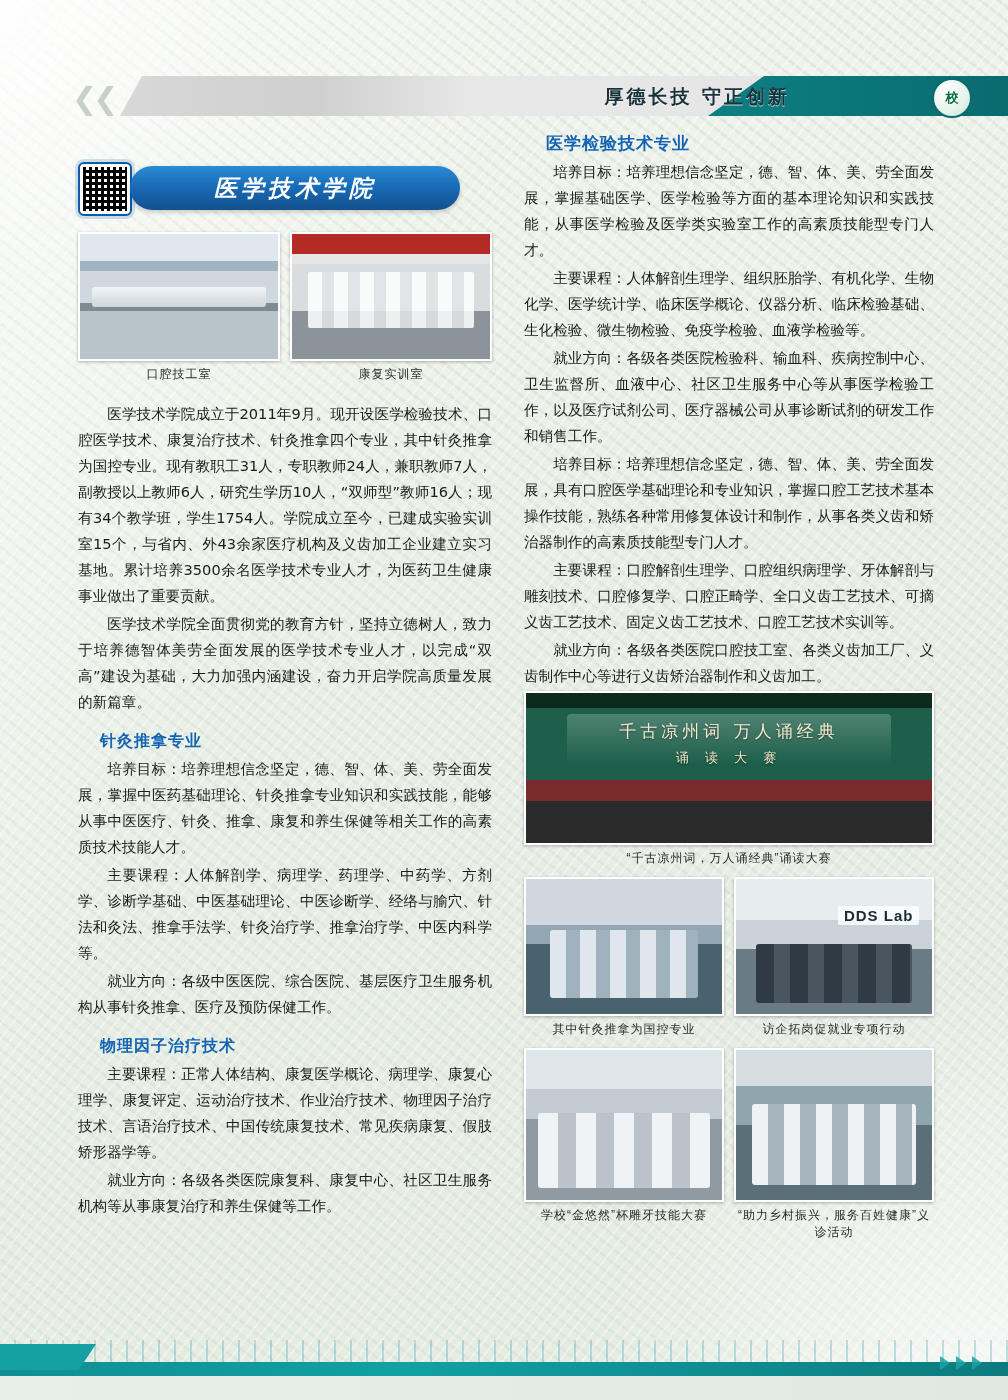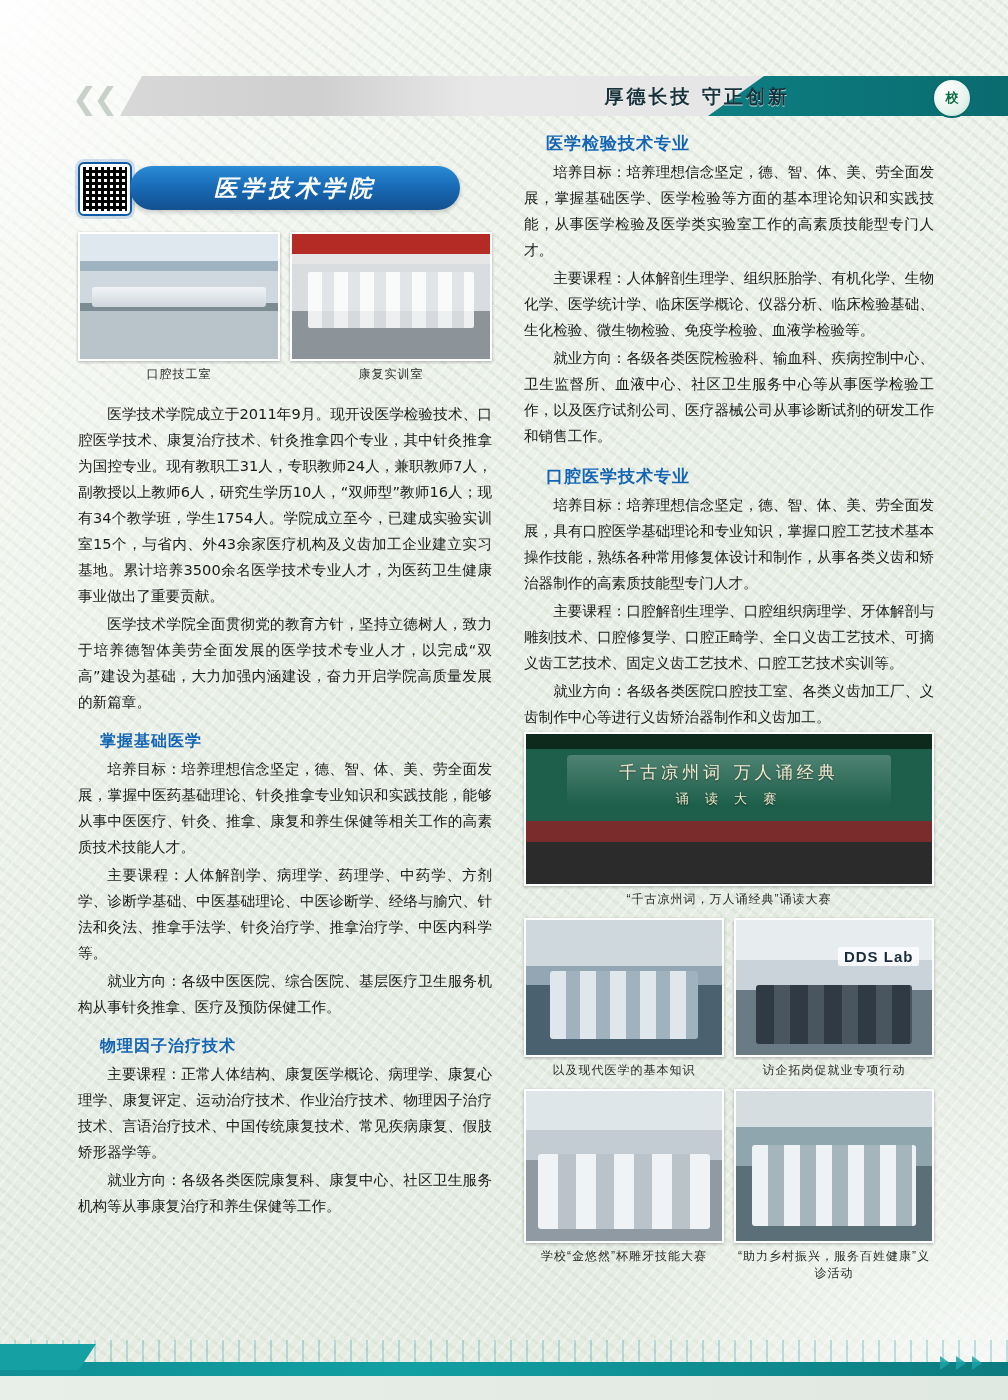--- a/index.html
+++ b/index.html
@@ -189,57 +189,56 @@
       <div class="g-item">
         <div class="photo ph-train" style="height:125px;"></div>
         <div class="cap">康复实训室</div>
       </div>
     </div>
 
     <div style="height:14px"></div>
     <p class="para">医学技术学院成立于2011年9月。现开设医学检验技术、口腔医学技术、康复治疗技术、针灸推拿四个专业，其中针灸推拿为国控专业。现有教职工31人，专职教师24人，兼职教师7人，副教授以上教师6人，研究生学历10人，“双师型”教师16人；现有34个教学班，学生1754人。学院成立至今，已建成实验实训室15个，与省内、外43余家医疗机构及义齿加工企业建立实习基地。累计培养3500余名医学技术专业人才，为医药卫生健康事业做出了重要贡献。</p>
     <p class="para">医学技术学院全面贯彻党的教育方针，坚持立德树人，致力于培养德智体美劳全面发展的医学技术专业人才，以完成“双高”建设为基础，大力加强内涵建设，奋力开启学院高质量发展的新篇章。</p>
 
-    <div class="sec-title">掌握基础医学</div>
+    <div class="sec-title">针灸推拿专业</div>
     <p class="para"><span class="lead">培养目标：</span><span>培养理想信念坚定，德、智、体、美、劳全面发展，掌握中医药基础理论、针灸推拿专业知识和实践技能，能够从事中医医疗、针灸、推拿、康复和养生保健等相关工作的高素质技术技能人才。</span></p>
     <p class="para"><span class="lead">主要课程：</span><span>人体解剖学、病理学、药理学、中药学、方剂学、诊断学基础、中医基础理论、中医诊断学、经络与腧穴、针法和灸法、推拿手法学、针灸治疗学、推拿治疗学、中医内科学等。</span></p>
     <p class="para"><span class="lead">就业方向：</span><span>各级中医医院、综合医院、基层医疗卫生服务机构从事针灸推拿、医疗及预防保健工作。</span></p>
 
     <div class="sec-title">物理因子治疗技术</div>
     <p class="para"><span class="lead">主要课程：</span><span>正常人体结构、康复医学概论、病理学、康复心理学、康复评定、运动治疗技术、作业治疗技术、物理因子治疗技术、言语治疗技术、中国传统康复技术、常见疾病康复、假肢矫形器学等。</span></p>
     <p class="para"><span class="lead">就业方向：</span><span>各级各类医院康复科、康复中心、社区卫生服务机构等从事康复治疗和养生保健等工作。</span></p>
   </div>
 
   <div class="col-right">
 
     <div class="sec-title major" style="margin-top:0">医学检验技术专业</div>
     <p class="para"><span class="lead">培养目标：</span><span>培养理想信念坚定，德、智、体、美、劳全面发展，掌握基础医学、医学检验等方面的基本理论知识和实践技能，从事医学检验及医学类实验室工作的高素质技能型专门人才。</span></p>
     <p class="para"><span class="lead">主要课程：</span><span>人体解剖生理学、组织胚胎学、有机化学、生物化学、医学统计学、临床医学概论、仪器分析、临床检验基础、生化检验、微生物检验、免疫学检验、血液学检验等。</span></p>
     <p class="para"><span class="lead">就业方向：</span><span>各级各类医院检验科、输血科、疾病控制中心、卫生监督所、血液中心、社区卫生服务中心等从事医学检验工作，以及医疗试剂公司、医疗器械公司从事诊断试剂的研发工作和销售工作。</span></p>
 
-    <div class="sec-title major">口腔医学技术专业</div>
     <p class="para"><span class="lead">培养目标：</span><span>培养理想信念坚定，德、智、体、美、劳全面发展，具有口腔医学基础理论和专业知识，掌握口腔工艺技术基本操作技能，熟练各种常用修复体设计和制作，从事各类义齿和矫治器制作的高素质技能型专门人才。</span></p>
     <p class="para"><span class="lead">主要课程：</span><span>口腔解剖生理学、口腔组织病理学、牙体解剖与雕刻技术、口腔修复学、口腔正畸学、全口义齿工艺技术、可摘义齿工艺技术、固定义齿工艺技术、口腔工艺技术实训等。</span></p>
     <p class="para"><span class="lead">就业方向：</span><span>各级各类医院口腔技工室、各类义齿加工厂、义齿制作中心等进行义齿矫治器制作和义齿加工。</span></p>
 
     <div style="">
       <div>
         <div class="photo ph-stage" style="height:150px;">
           <div class="stage-txt">
             <span>千古凉州词  万人诵经典</span>
             <small>诵 读 大 赛</small>
           </div>
         </div>
         <div class="cap">“千古凉州词，万人诵经典”诵读大赛</div>
       </div>
 
       <div class="grid-two">
         <div class="g-item">
           <div class="photo ph-covid" style="height:135px;"></div>
-          <div class="cap">以及现代医学的基本知识</div>
+          <div class="cap">其中针灸推拿为国控专业</div>
         </div>
         <div class="g-item">
           <div class="photo ph-ddslab" style="height:135px;text-align:right;">
             <div class="dds-txt">DDS Lab</div>
           </div>
           <div class="cap">访企拓岗促就业专项行动</div>
         </div>
       </div>
 
       <div class="grid-two">

